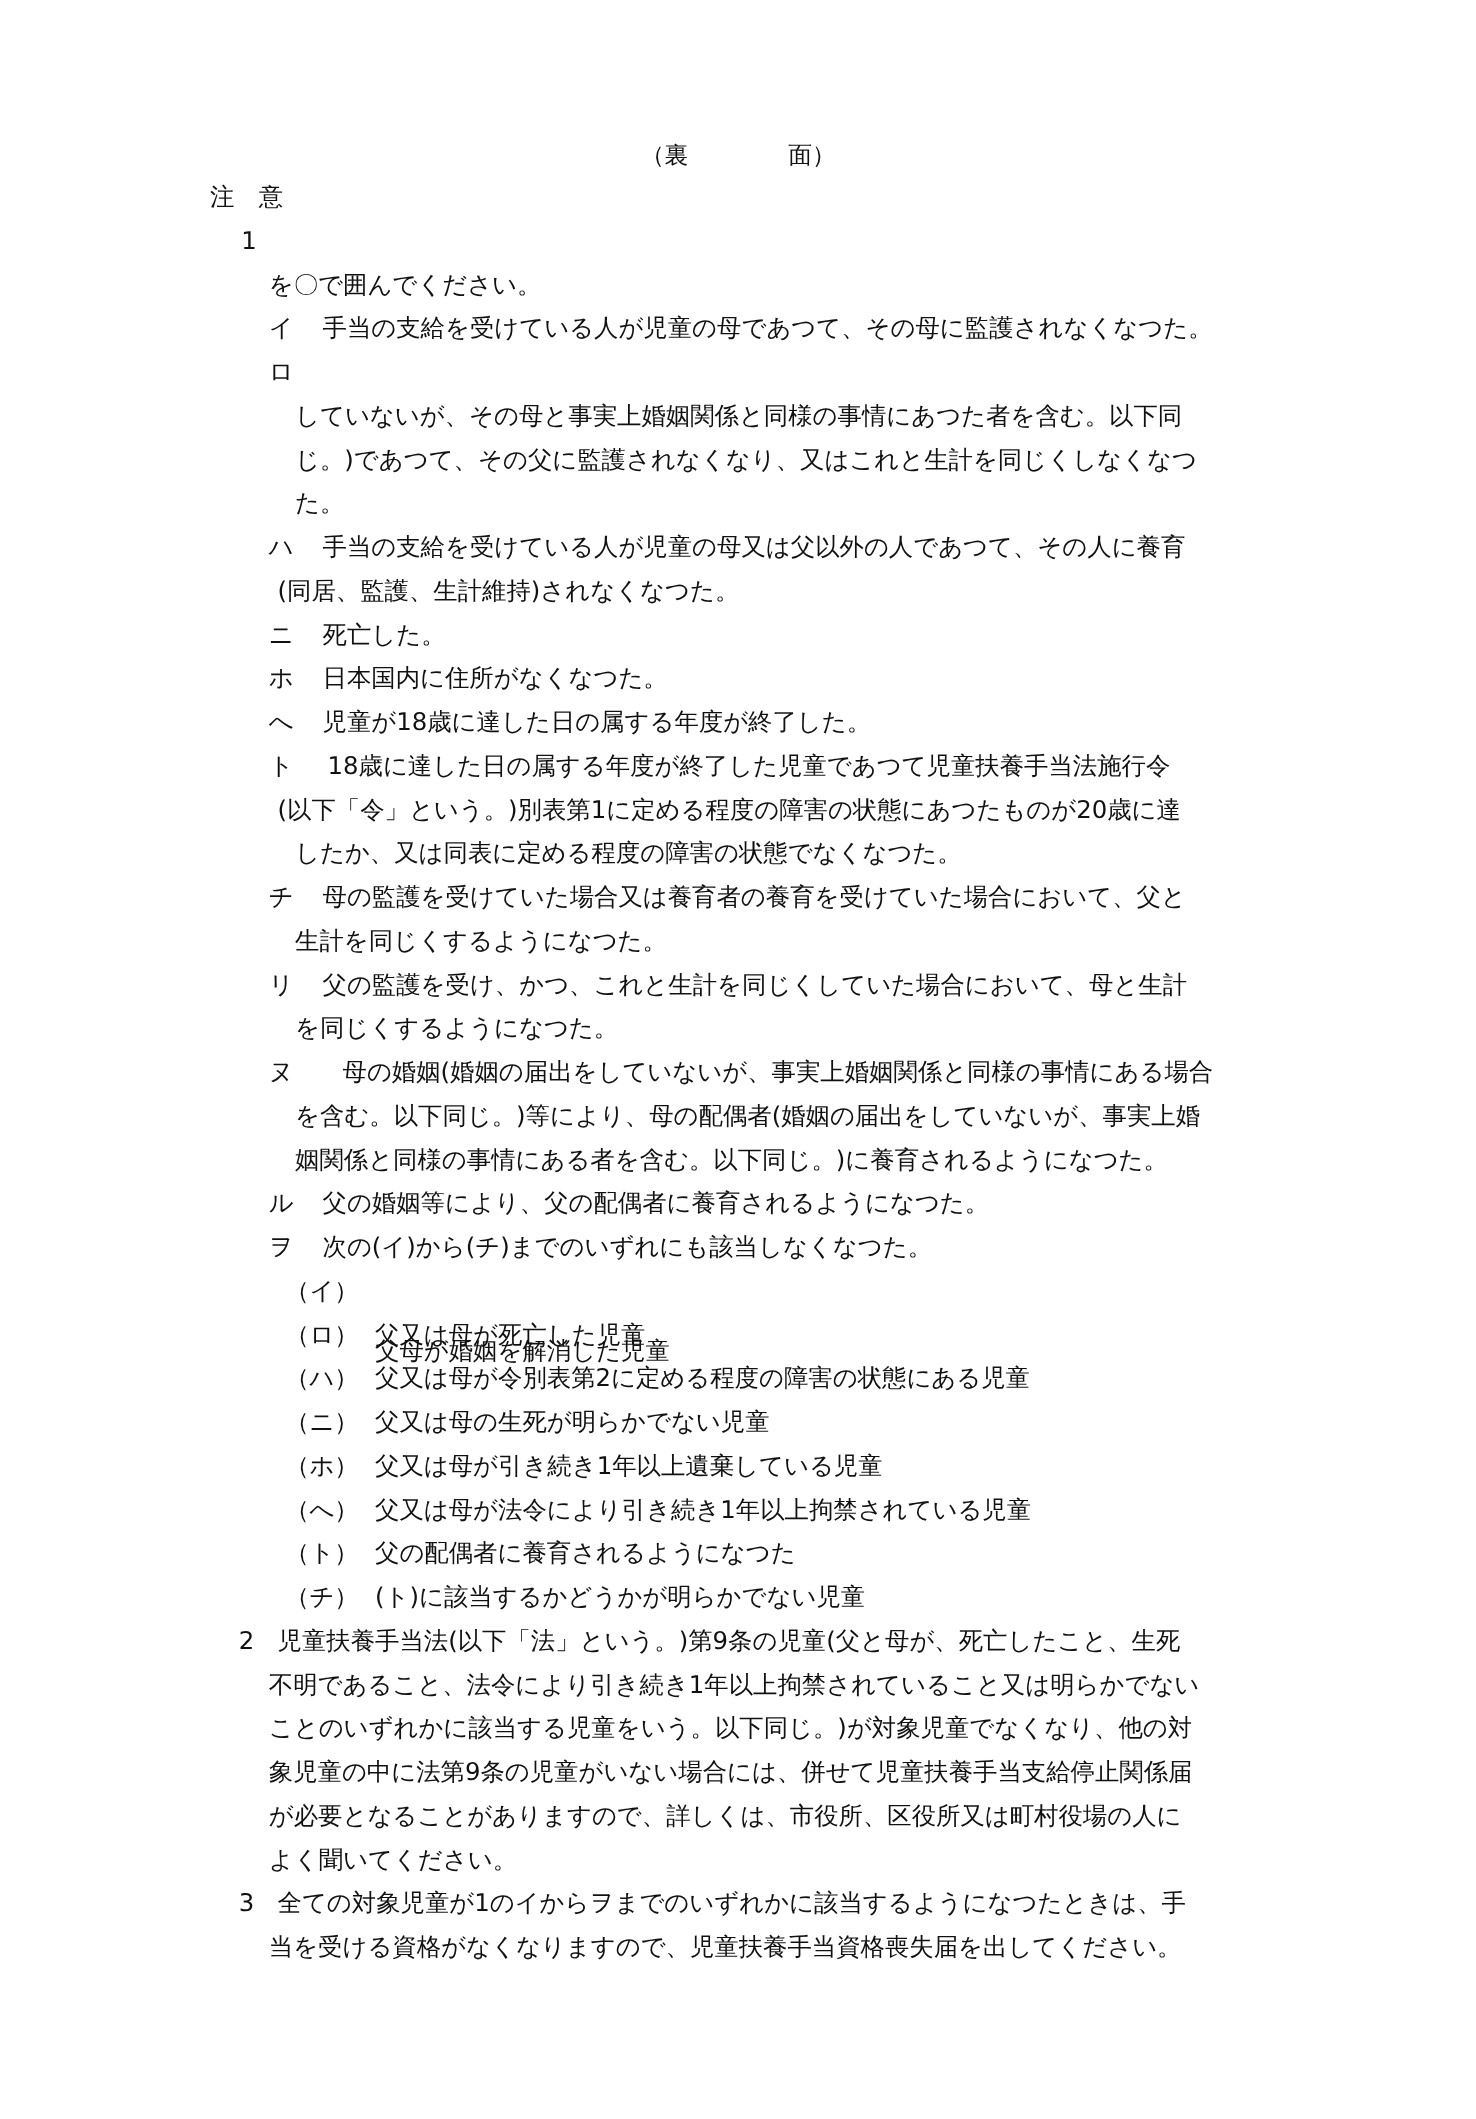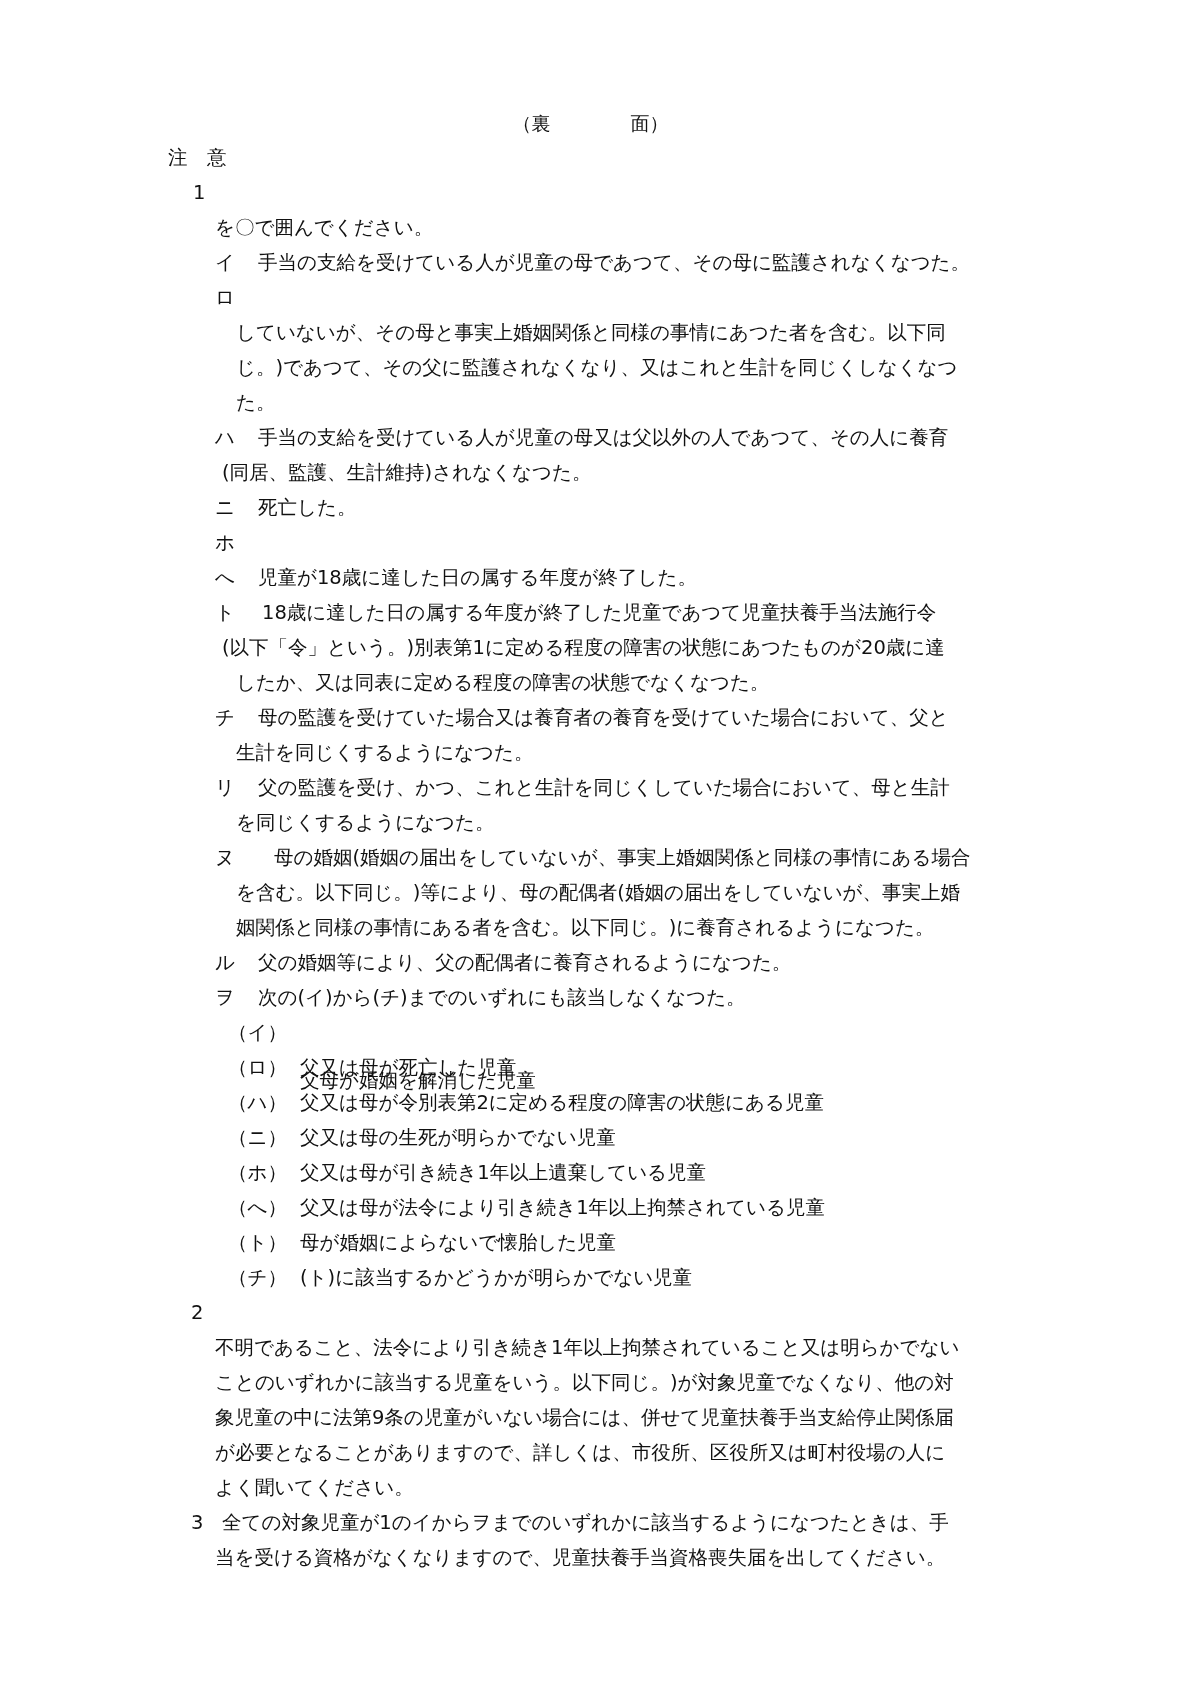--- a/index.html
+++ b/index.html
@@ -42,20 +42,21 @@
   <div class="line" style="top:386px;left:236px;">た。</div>
 
   <div class="label" style="top:421px;left:215px;">ハ</div>
   <div class="line" style="top:421px;left:258px;">手当の支給を受けている人が児童の母又は父以外の人であつて、その人に養育</div>
   <div class="line" style="top:456px;left:222px;">(同居、監護、生計維持)されなくなつた。</div>
 
   <div class="label" style="top:491px;left:215px;">ニ</div>
   <div class="line" style="top:491px;left:258px;">死亡した。</div>
 
   <div class="label" style="top:526px;left:215px;">ホ</div>
+  <div class="line" style="top:526px;left:258px;">日本国内に住所がなくなつた。</div>
 
   <div class="label" style="top:561px;left:215px;">へ</div>
   <div class="line" style="top:561px;left:258px;">児童が18歳に達した日の属する年度が終了した。</div>
 
   <div class="label" style="top:596px;left:215px;">ト</div>
   <div class="line" style="top:596px;left:262px;">18歳に達した日の属する年度が終了した児童であつて児童扶養手当法施行令</div>
   <div class="line" style="top:631px;left:222px;">(以下「令」という。)別表第1に定める程度の障害の状態にあつたものが20歳に達</div>
   <div class="line" style="top:666px;left:236px;">したか、又は同表に定める程度の障害の状態でなくなつた。</div>
 
   <div class="label" style="top:701px;left:215px;">チ</div>
@@ -89,26 +90,27 @@
   <div class="label" style="top:1121px;left:228px;">（ニ）</div>
   <div class="line" style="top:1121px;left:300px;">父又は母の生死が明らかでない児童</div>
 
   <div class="label" style="top:1156px;left:228px;">（ホ）</div>
   <div class="line" style="top:1156px;left:300px;">父又は母が引き続き1年以上遺棄している児童</div>
 
   <div class="label" style="top:1191px;left:228px;">（へ）</div>
   <div class="line" style="top:1191px;left:300px;">父又は母が法令により引き続き1年以上拘禁されている児童</div>
 
   <div class="label" style="top:1226px;left:228px;">（ト）</div>
-  <div class="line" style="top:1226px;left:300px;">母が婚姻によらないで懐胎した児童</div>
+  <div class="line" style="top:1226px;left:300px;">父の配偶者に養育されるようになつた</div>
 
   <div class="label" style="top:1261px;left:228px;">（チ）</div>
   <div class="line" style="top:1261px;left:300px;">(ト)に該当するかどうかが明らかでない児童</div>
 
   <div class="label" style="top:1296px;left:191px;">2</div>
+  <div class="line" style="top:1296px;left:222px;">児童扶養手当法(以下「法」という。)第9条の児童(父と母が、死亡したこと、生死</div>
   <div class="line" style="top:1331px;left:215px;">不明であること、法令により引き続き1年以上拘禁されていること又は明らかでない</div>
   <div class="line" style="top:1366px;left:215px;">ことのいずれかに該当する児童をいう。以下同じ。)が対象児童でなくなり、他の対</div>
   <div class="line" style="top:1401px;left:215px;">象児童の中に法第9条の児童がいない場合には、併せて児童扶養手当支給停止関係届</div>
   <div class="line" style="top:1436px;left:215px;">が必要となることがありますので、詳しくは、市役所、区役所又は町村役場の人に</div>
   <div class="line" style="top:1471px;left:215px;">よく聞いてください。</div>
 
   <div class="label" style="top:1506px;left:191px;">3</div>
   <div class="line" style="top:1506px;left:222px;">全ての対象児童が1のイからヲまでのいずれかに該当するようになつたときは、手</div>
   <div class="line" style="top:1541px;left:215px;">当を受ける資格がなくなりますので、児童扶養手当資格喪失届を出してください。</div>
 

